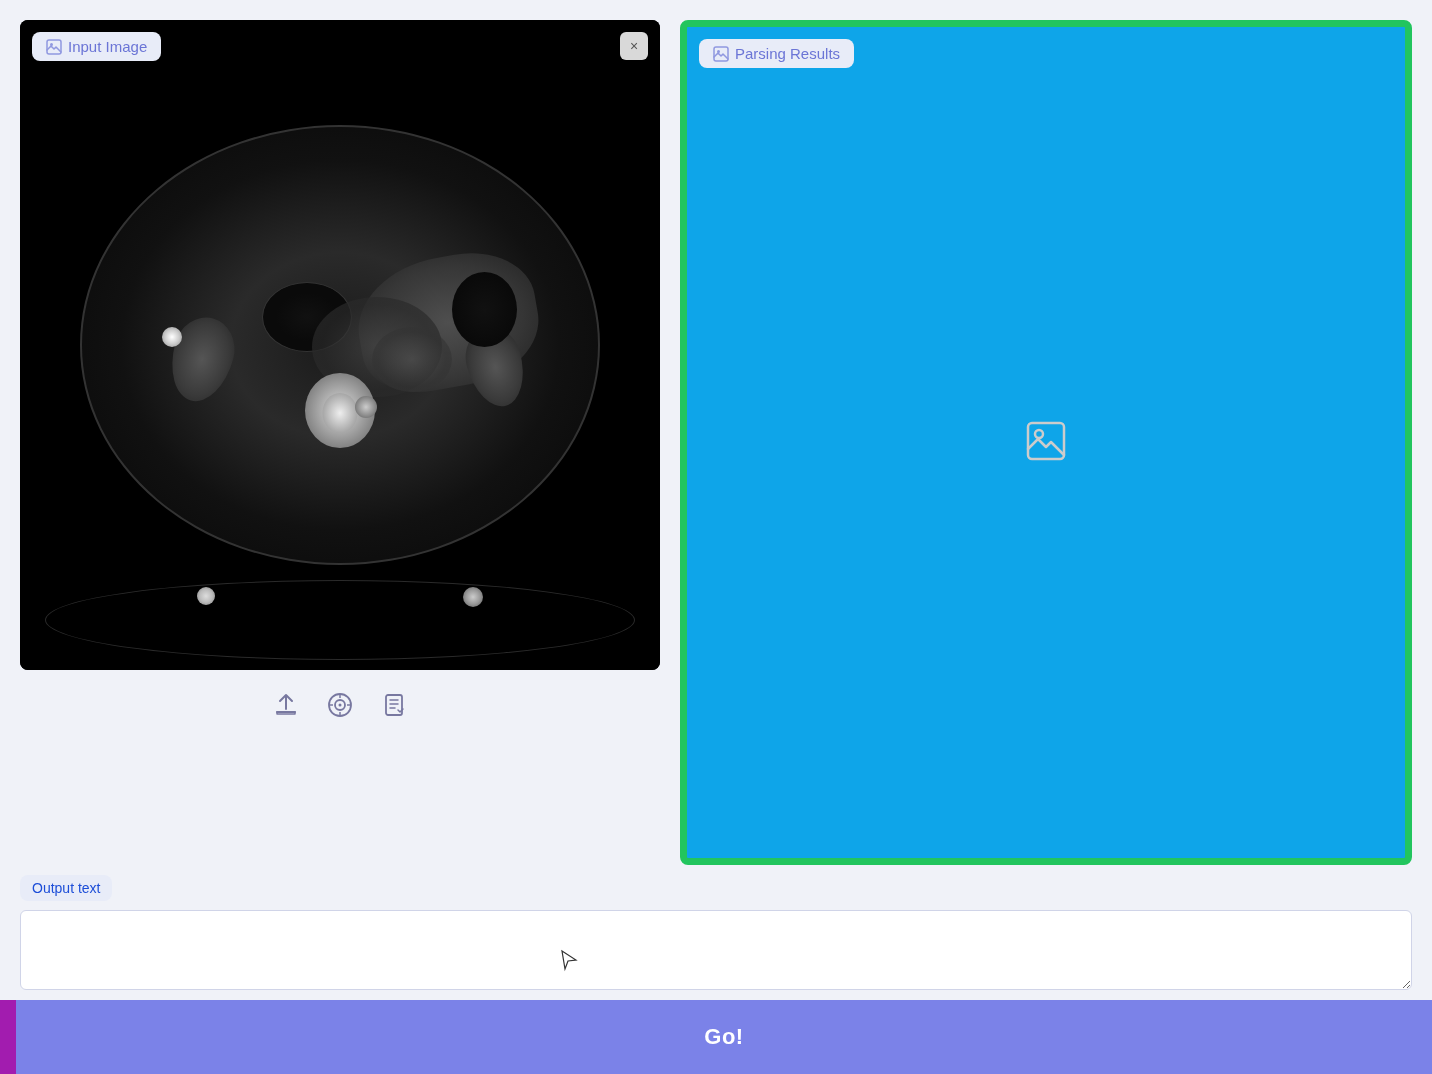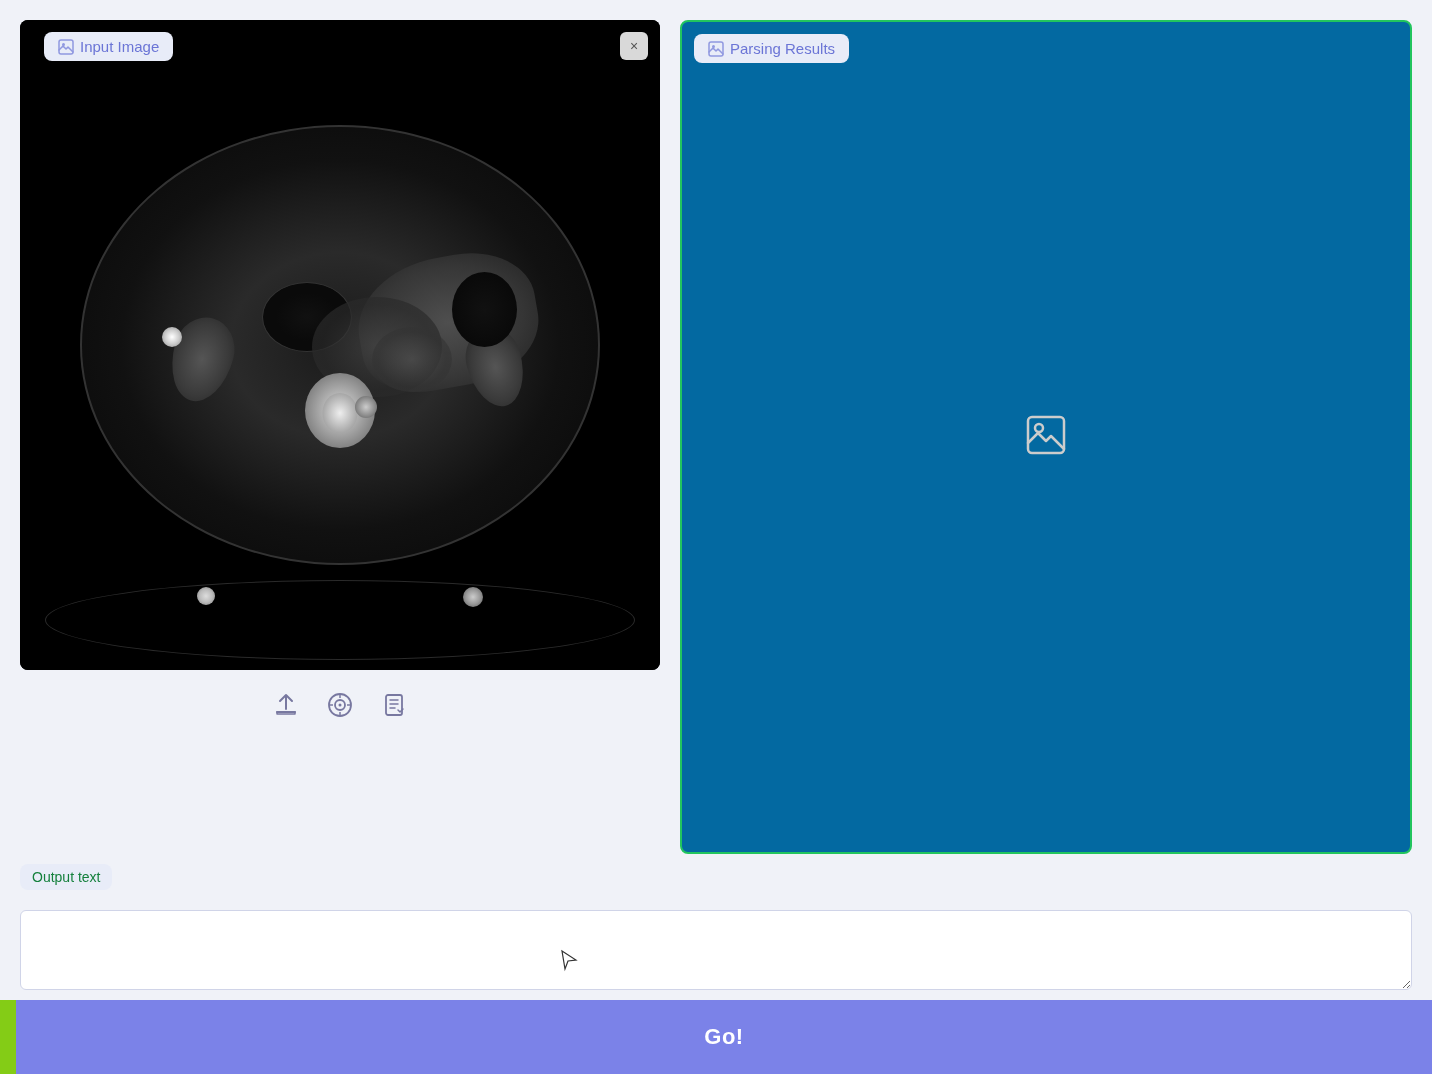--- a/index.html
+++ b/index.html
@@ -38,21 +38,21 @@
       position: relative;
       background-color: #000;
       border-radius: 8px;
       overflow: hidden;
       flex: 0 0 650px;
     }
 
     .input-image-label {
       position: absolute;
       top: 12px;
-      left: 24px;
+      left: 12px;
       background-color: #e8ecf8;
       border-radius: 8px;
       padding: 6px 14px;
       font-size: 15px;
       font-weight: 500;
       color: #6b75d6;
       display: flex;
       align-items: center;
       gap: 6px;
       z-index: 10;
@@ -275,23 +275,23 @@
     
     .right-panel {
       display: flex;
       flex-direction: column;
       flex: 1;
       gap: 10px;
     }
 
     .parsing-results-panel {
       flex: 1;
-      background-color: #0369a1;
+      background-color: #0ea5e9;
       border-radius: 8px;
-      border: 2px solid #22c55e;
+      border: 7px solid #22c55e;
       position: relative;
       display: flex;
       align-items: center;
       justify-content: center;
     }
 
     .parsing-results-label {
       position: absolute;
       top: 12px;
       left: 12px;
@@ -349,43 +349,43 @@
       display: flex;
       flex-direction: column;
     }
 
     .output-text-label {
       background-color: #e8ecf8;
       border-radius: 8px;
       padding: 5px 12px;
       font-size: 14px;
       font-weight: 500;
-      color: #15803d;
+      color: #1d4ed8;
       display: inline-block;
-      margin-bottom: 20px;
+      margin-bottom: 9px;
       align-self: flex-start;
     }
 
     .output-text-input {
       width: 100%;
       height: 80px;
       border: 1px solid #d0d4e8;
       border-radius: 6px;
       padding: 10px;
       font-size: 14px;
       resize: vertical;
       background-color: #fff;
       color: #333;
       outline: none;
     }
 
     
     .go-button-container {
       padding: 0 0 0 16px;
-      background-color: #84cc16;
+      background-color: #a21caf;
     }
 
     .go-button {
       width: 100%;
       padding: 24px;
       background-color: #7b82e8;
       border: none;
       border-radius: 0;
       font-size: 22px;
       font-weight: 600;

